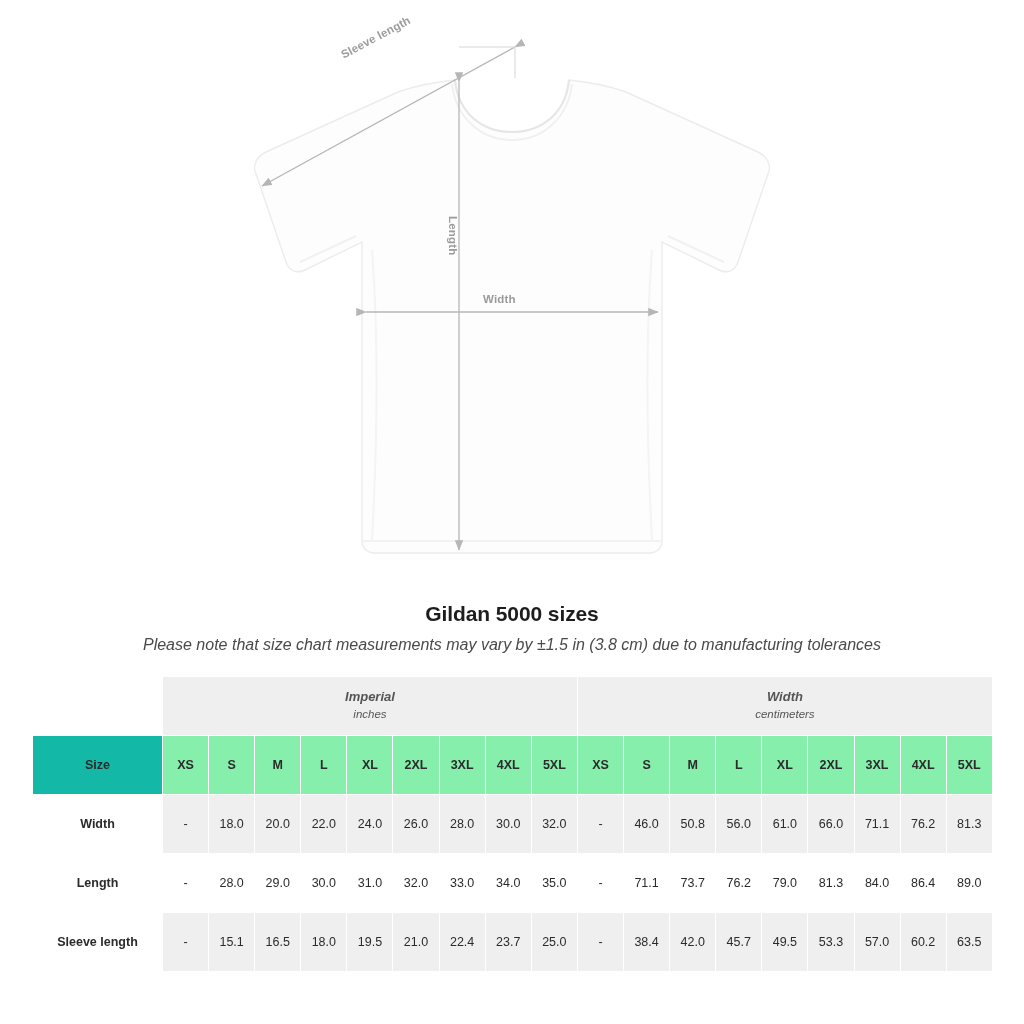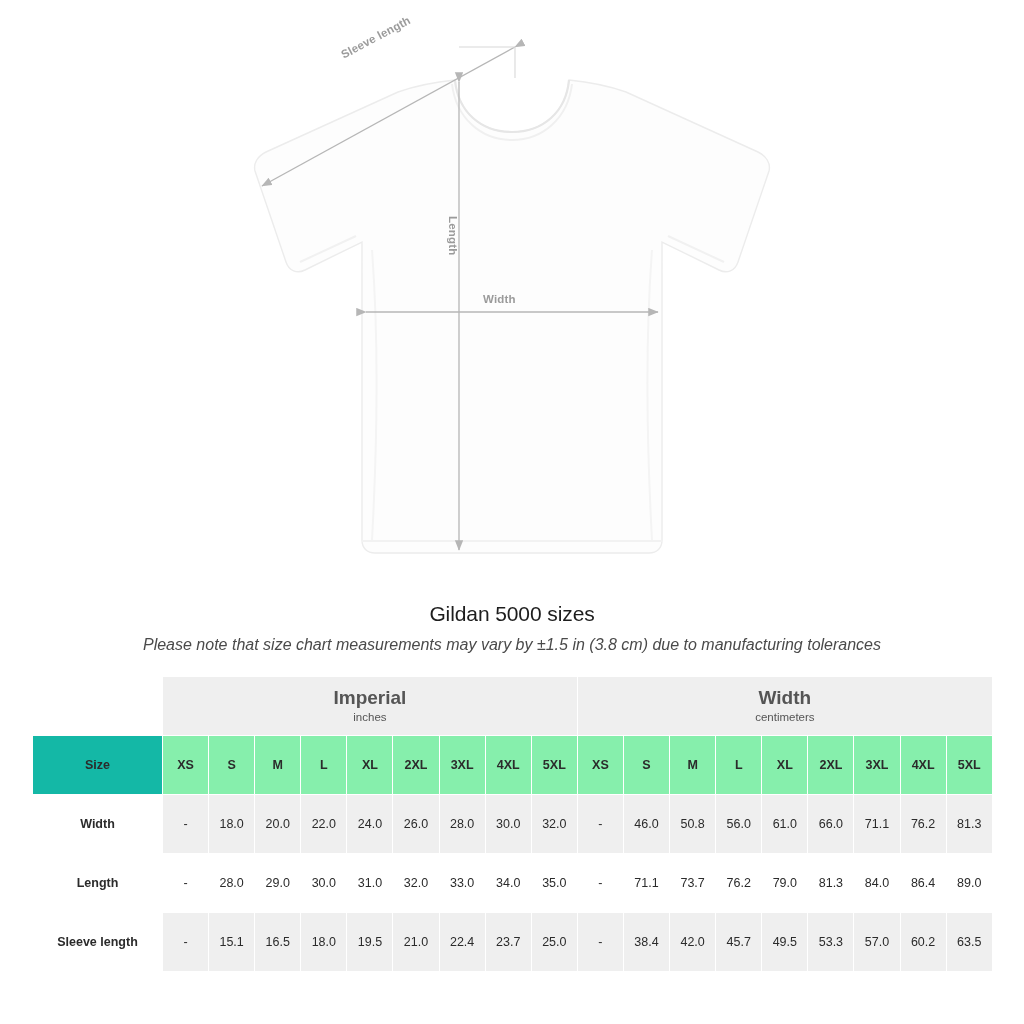--- a/index.html
+++ b/index.html
@@ -56,21 +56,21 @@
   }
 
   
   .title-block {
     width: 1024px;
     text-align: center;
     margin-top: 12px;
   }
   .chart-title {
     font-size: 21px;
-    font-weight: normal;
+    font-weight: bold;
     color: #1d1d1d;
     margin: 0 0 10px 0;
     letter-spacing: -0.1px;
   }
   .chart-note {
     font-size: 16px;
     font-style: italic;
     color: #4a4a4a;
     margin: 0;
   }
@@ -94,27 +94,29 @@
     padding: 0;
     height: 58px;
     vertical-align: middle;
   }
   
   .unit-cell {
     background: #efefef;
     height: 78px;
   }
   .unit-name {
-    font-size: 19px;
+    font-size: 13px;
+    font-style: italic;
     font-weight: bold;
     color: #555555;
     line-height: 1.25;
   }
   .unit-sub {
     font-size: 11.5px;
+    font-style: italic;
     color: #555555;
     line-height: 1.5;
   }
   .corner-cell {
     background: #ffffff;
     border-color: #ffffff;
   }
 
   
   .hdr-row td {

